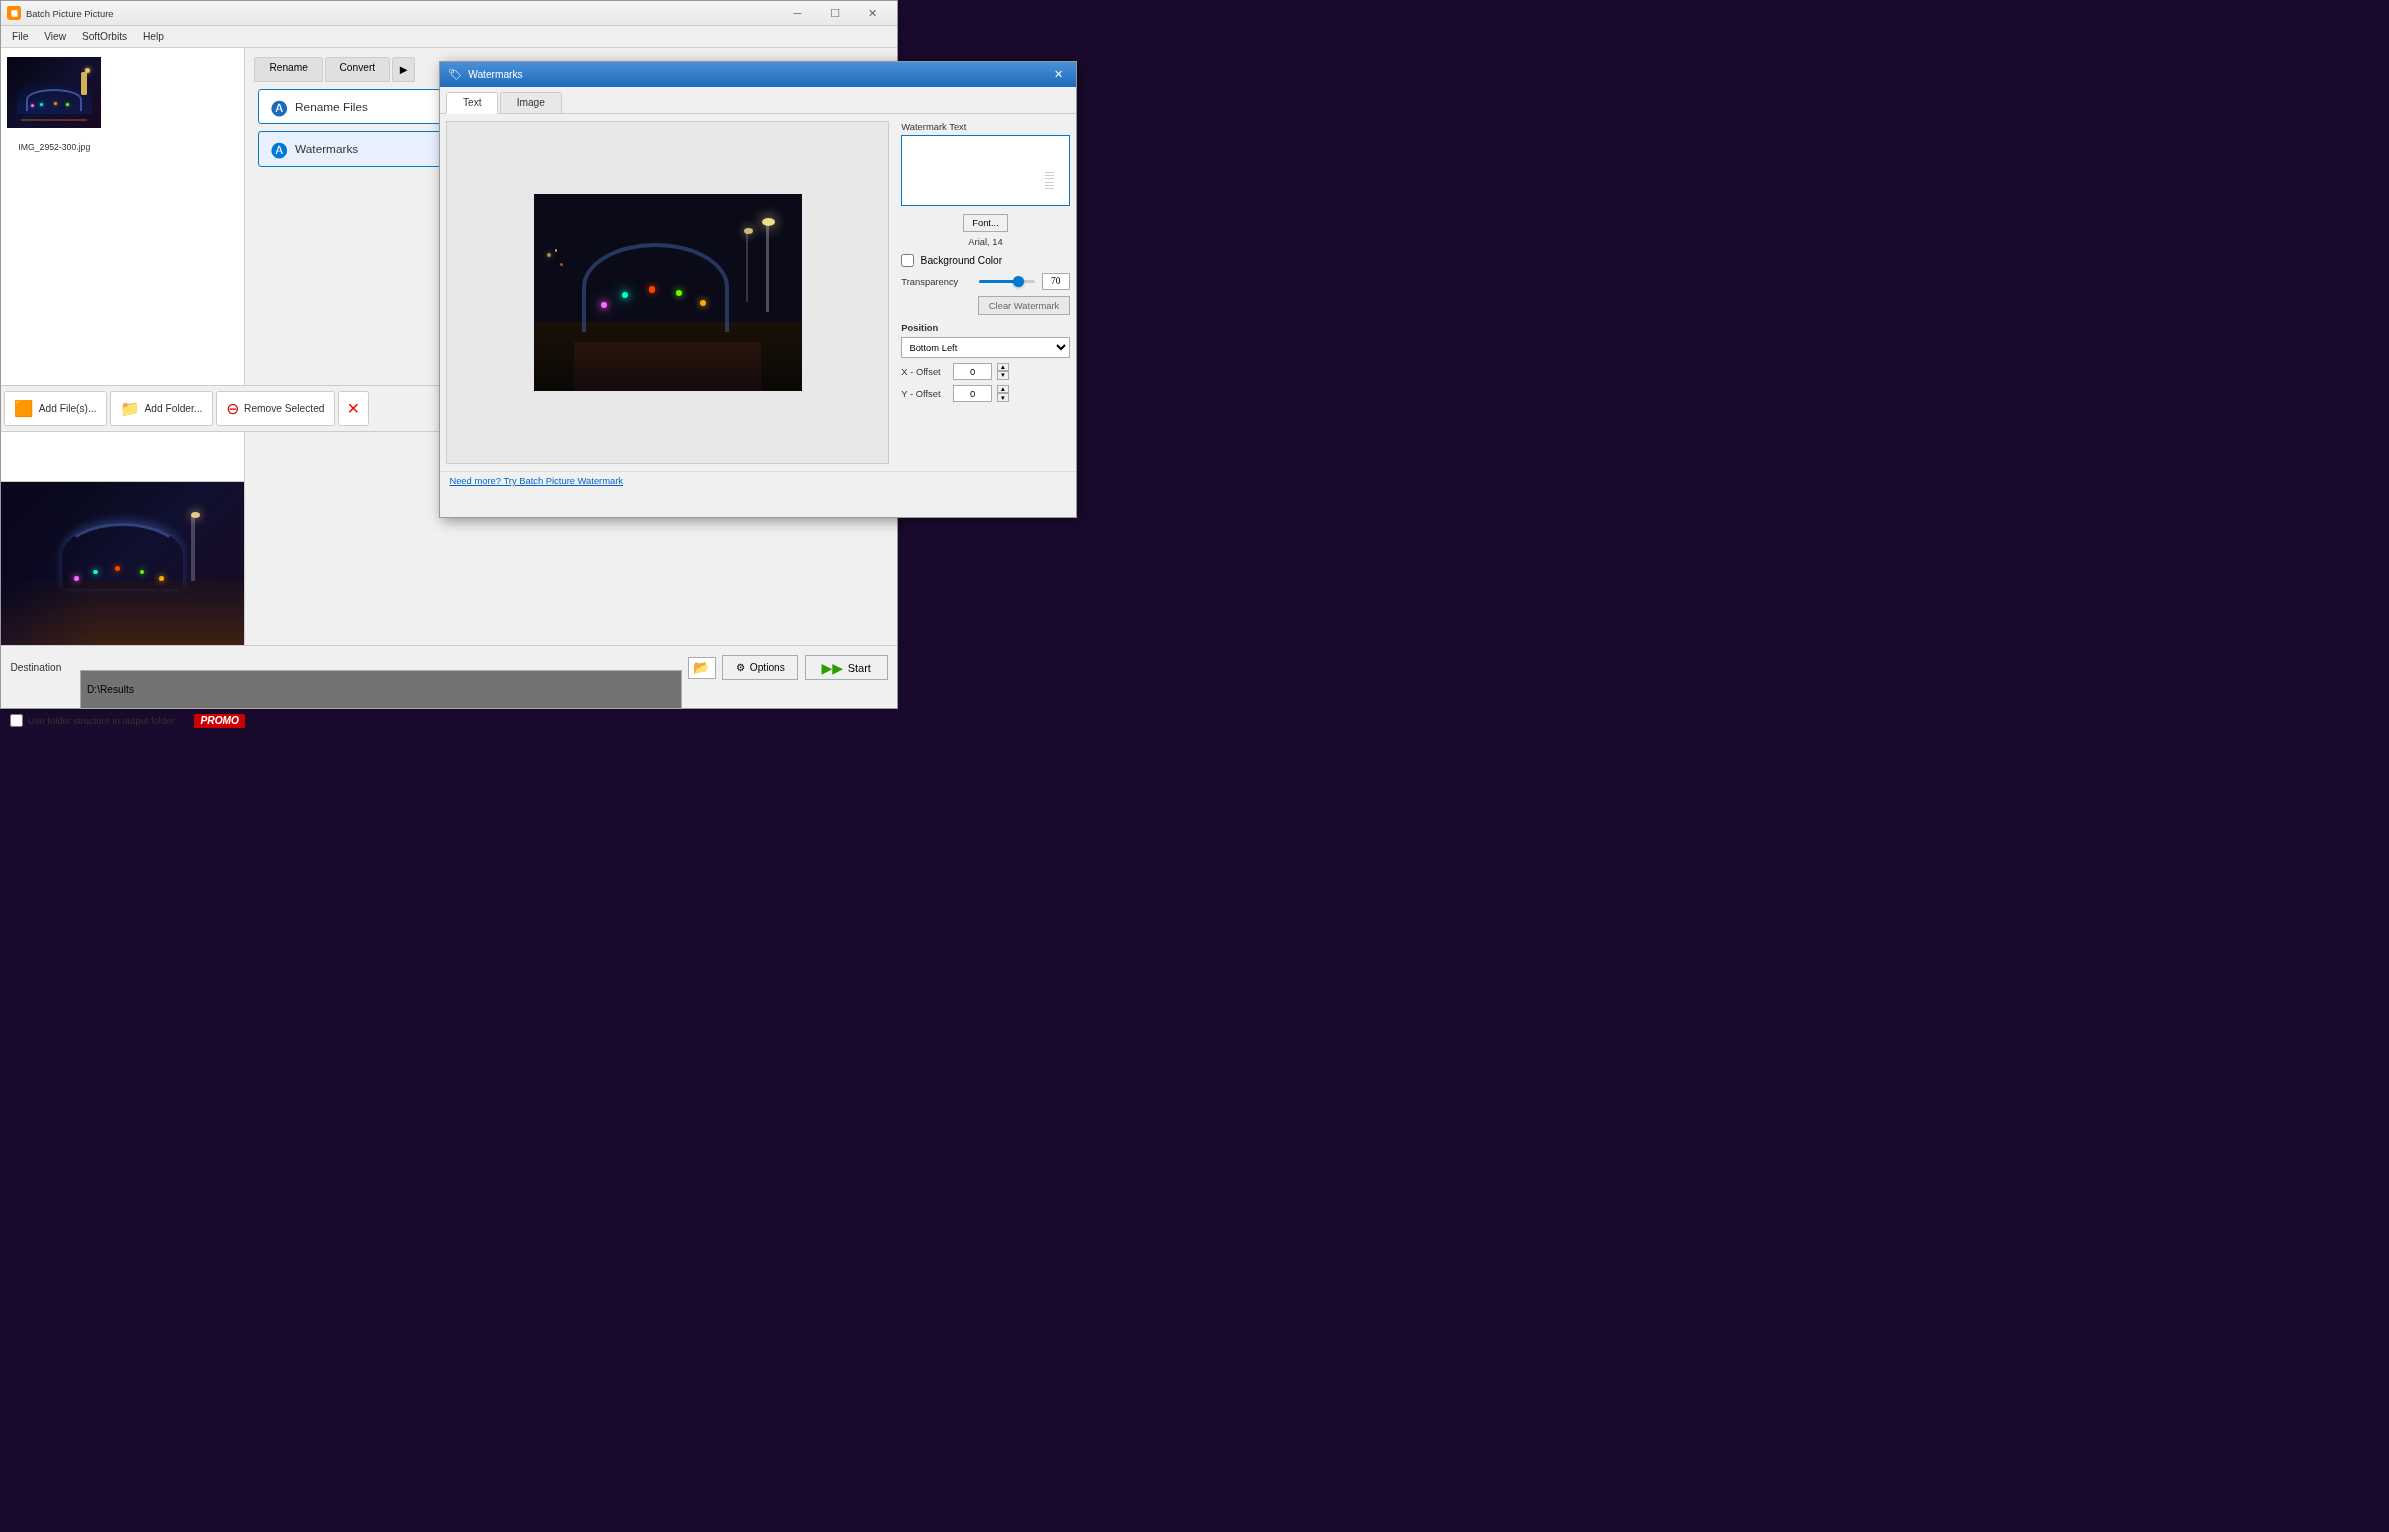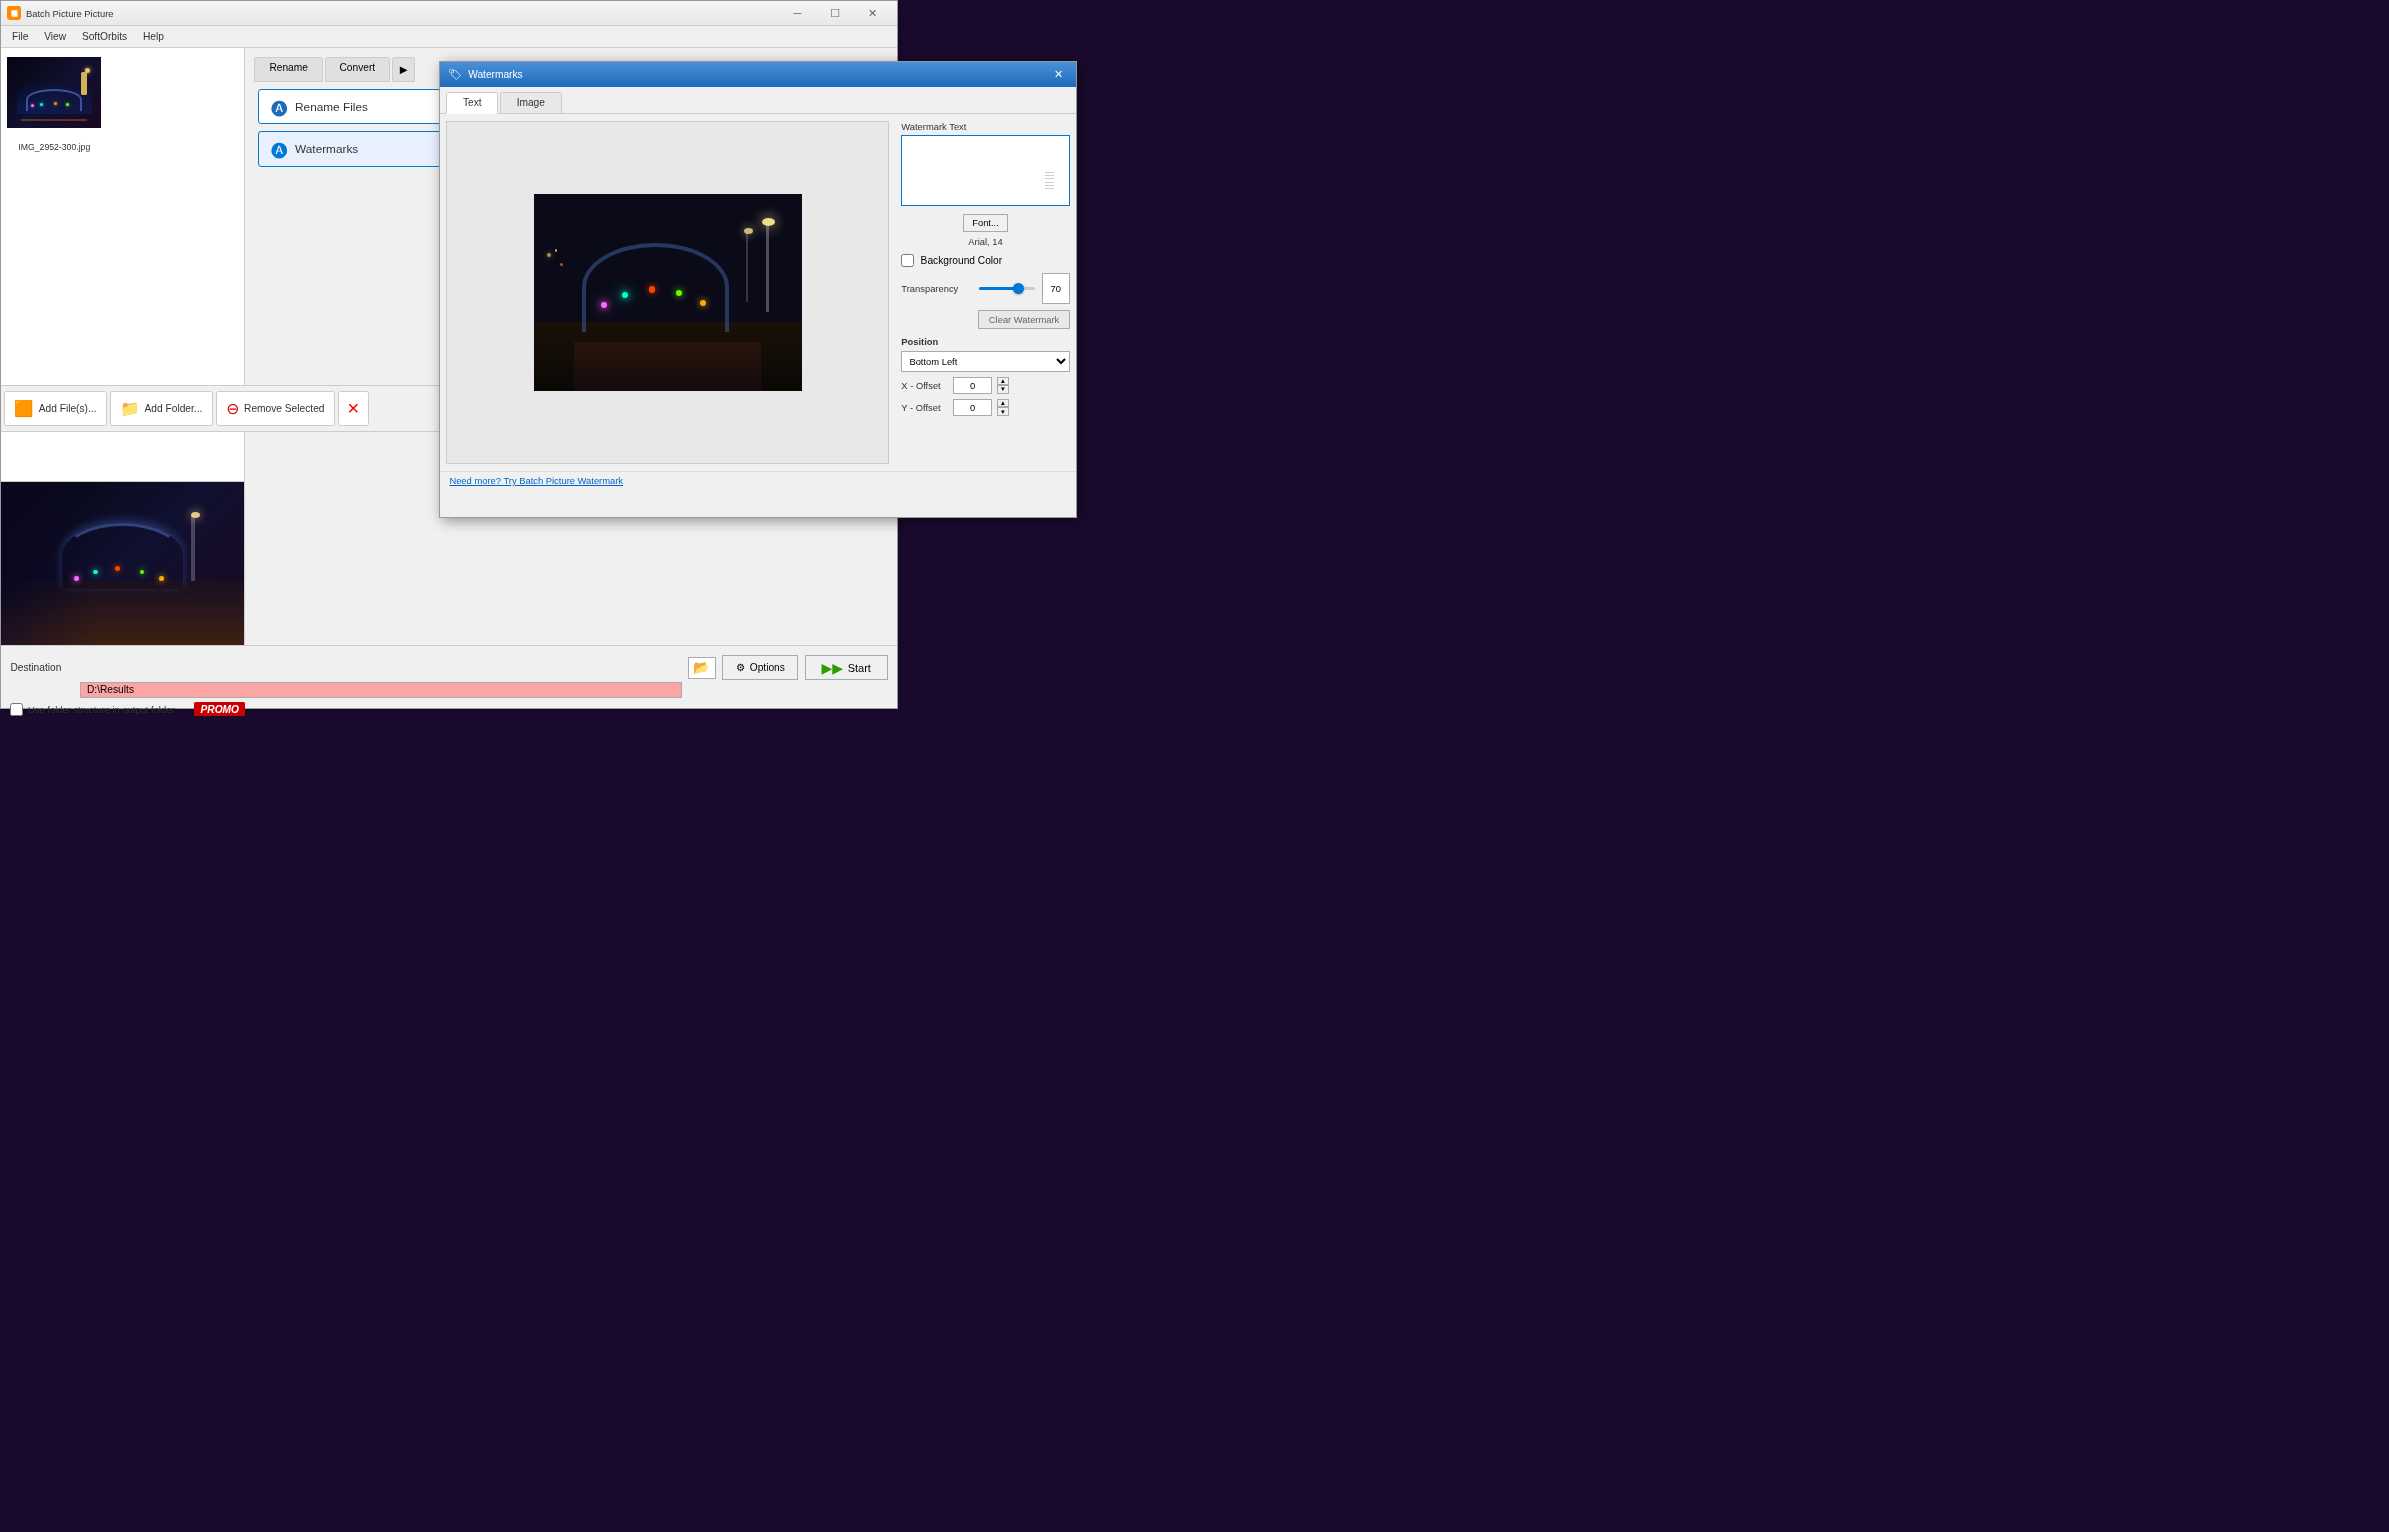--- a/index.html
+++ b/index.html
@@ -192,25 +192,25 @@
     }
 
     .dest-label {
       font-size: 10.2px;
       color: #333;
       min-width: 63px;
     }
 
     .dest-input {
       flex: 1;
-      height: 16px;
+      height: 39px;
       border: 0.8px solid #aaa;
       padding: 0 6.3px;
       font-size: 10.2px;
-      background: #fca5a5;
+      background: #737373;
       margin-top: 44px;
     }
 
     .dest-btn {
       width: 28px;
       height: 22px;
       border: 0.8px solid #aaa;
       background: white;
       cursor: pointer;
       display: flex;
@@ -434,25 +434,26 @@
       background: #0078d4;
       border-radius: 50%;
       position: absolute;
       top: -3.9px;
       cursor: pointer;
       box-shadow: 0 0.8px 2.4px rgba(0,0,0,0.3);
     }
 
     .slider-value {
       width: 28px;
-      height: 31px;
+      height: 17px;
       border: 0.8px solid #aaa;
       text-align: center;
       font-size: 9.4px;
       padding: 0;
+      font-family: Liberation Serif, serif;
     }
 
     .clear-btn {
       padding: 3.1px 9.4px;
       border: 0.8px solid #aaa;
       background: #e8e8e8;
       cursor: pointer;
       font-size: 9.4px;
       color: #666;
       align-self: flex-end;

